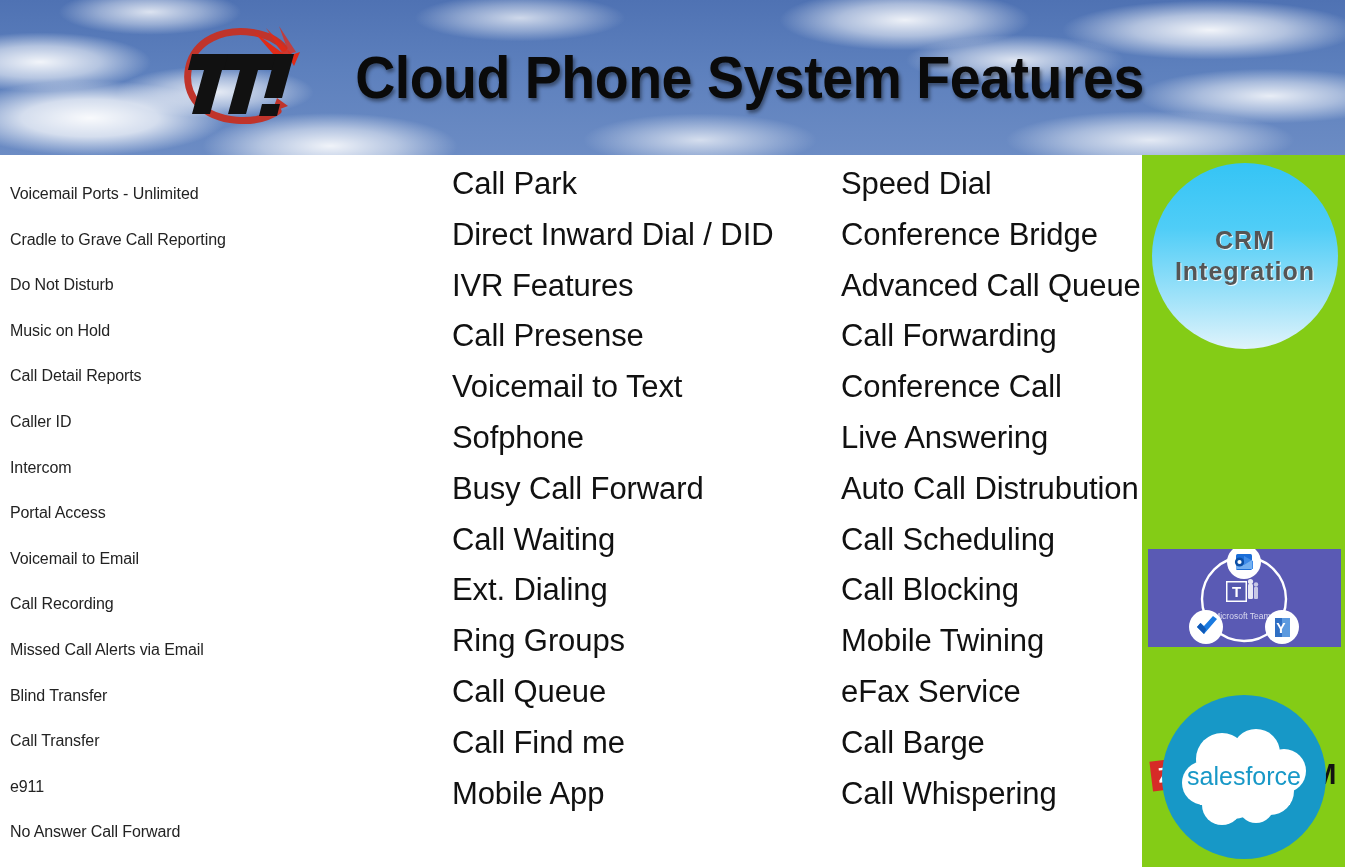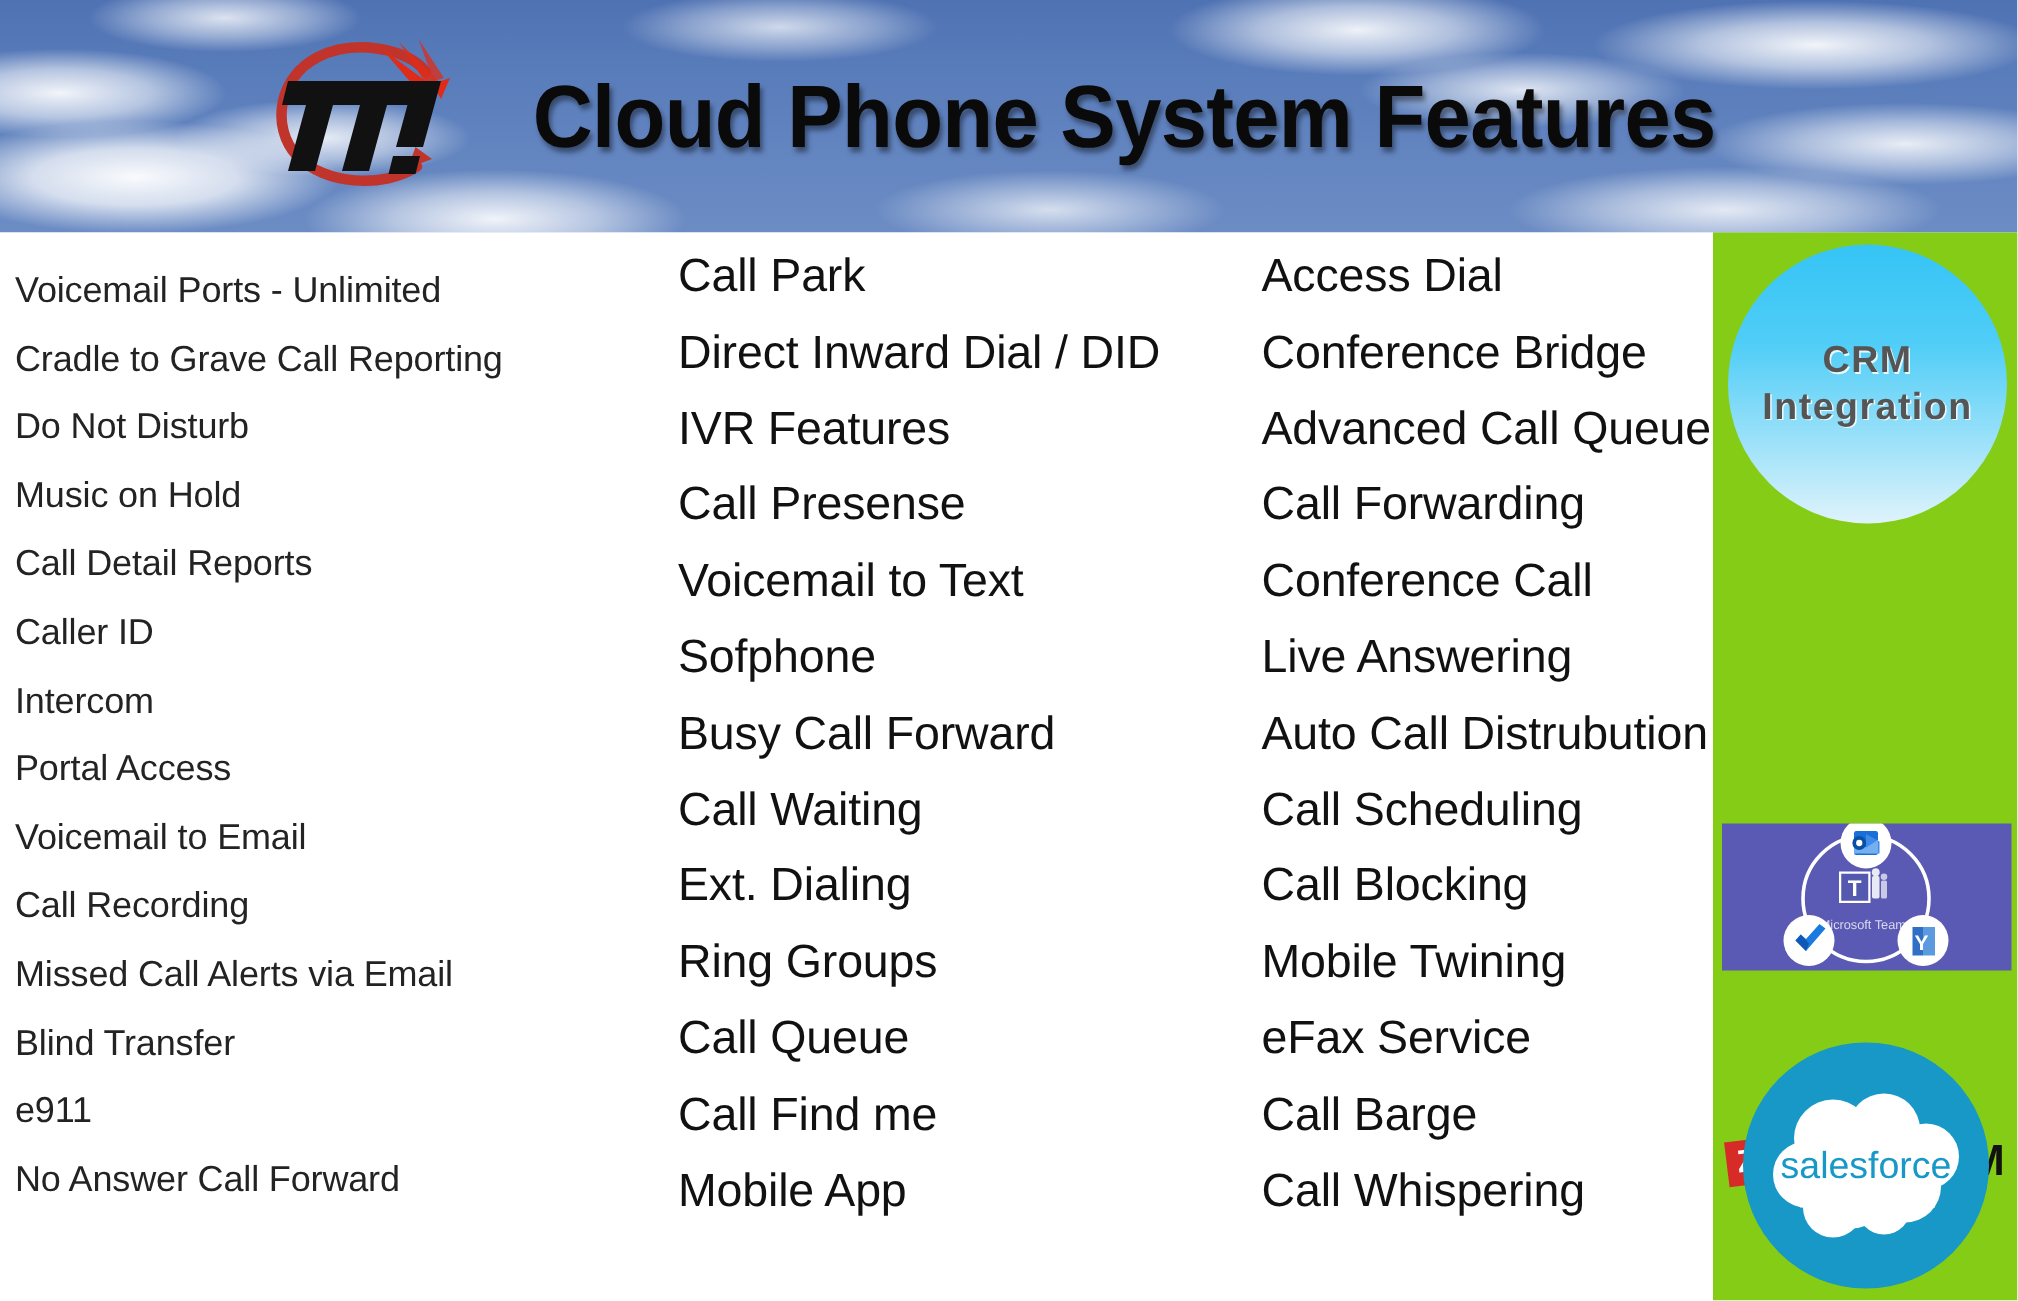--- a/index.html
+++ b/index.html
@@ -93,21 +93,21 @@
   .feature-item {
     font-family: "Liberation Sans", sans-serif;
     font-size: 25px;
     font-weight: normal;
     color: #1b1b1b;
     line-height: 45.6px;
     height: 45.6px;
     white-space: nowrap;
     letter-spacing: -0.1px;
   }
-  .feature-col.c1 .feature-item { font-size: 24px; color: #232323; }
+  .feature-col.c1 .feature-item { font-size: 16px; color: #232323; }
   .feature-col.c2 .feature-item,
   .feature-col.c3 .feature-item { font-size: 31px; color: #111111; line-height: 50.8px; height: 50.8px; }
 
   
   .sidebar {
     position: absolute;
     left: 1142px; top: 155px;
     width: 203px;
     height: 712px;
     background: #84cc16;
@@ -222,20 +222,21 @@
       <div class="feature-item">Do Not Disturb</div>
       <div class="feature-item">Music on Hold</div>
       <div class="feature-item">Call Detail Reports</div>
       <div class="feature-item">Caller ID</div>
       <div class="feature-item">Intercom</div>
       <div class="feature-item">Portal Access</div>
       <div class="feature-item">Voicemail to Email</div>
       <div class="feature-item">Call Recording</div>
       <div class="feature-item">Missed Call Alerts via Email</div>
       <div class="feature-item">Blind Transfer</div>
+      <div class="feature-item">Call Transfer</div>
       <div class="feature-item">e911</div>
       <div class="feature-item">No Answer Call Forward</div>
     </div>
 
     <div class="feature-col c2">
       <div class="feature-item">Call Park</div>
       <div class="feature-item">Direct Inward Dial / DID</div>
       <div class="feature-item">IVR Features</div>
       <div class="feature-item">Call Presense</div>
       <div class="feature-item">Voicemail to Text</div>
@@ -243,21 +244,21 @@
       <div class="feature-item">Busy Call Forward</div>
       <div class="feature-item">Call Waiting</div>
       <div class="feature-item">Ext. Dialing</div>
       <div class="feature-item">Ring Groups</div>
       <div class="feature-item">Call Queue</div>
       <div class="feature-item">Call Find me</div>
       <div class="feature-item">Mobile App</div>
     </div>
 
     <div class="feature-col c3">
-      <div class="feature-item">Access Dial</div>
+      <div class="feature-item">Speed Dial</div>
       <div class="feature-item">Conference Bridge</div>
       <div class="feature-item">Advanced Call Queue</div>
       <div class="feature-item">Call Forwarding</div>
       <div class="feature-item">Conference Call</div>
       <div class="feature-item">Live Answering</div>
       <div class="feature-item">Auto Call Distrubution</div>
       <div class="feature-item">Call Scheduling</div>
       <div class="feature-item">Call Blocking</div>
       <div class="feature-item">Mobile Twining</div>
       <div class="feature-item"> eFax Service</div>

